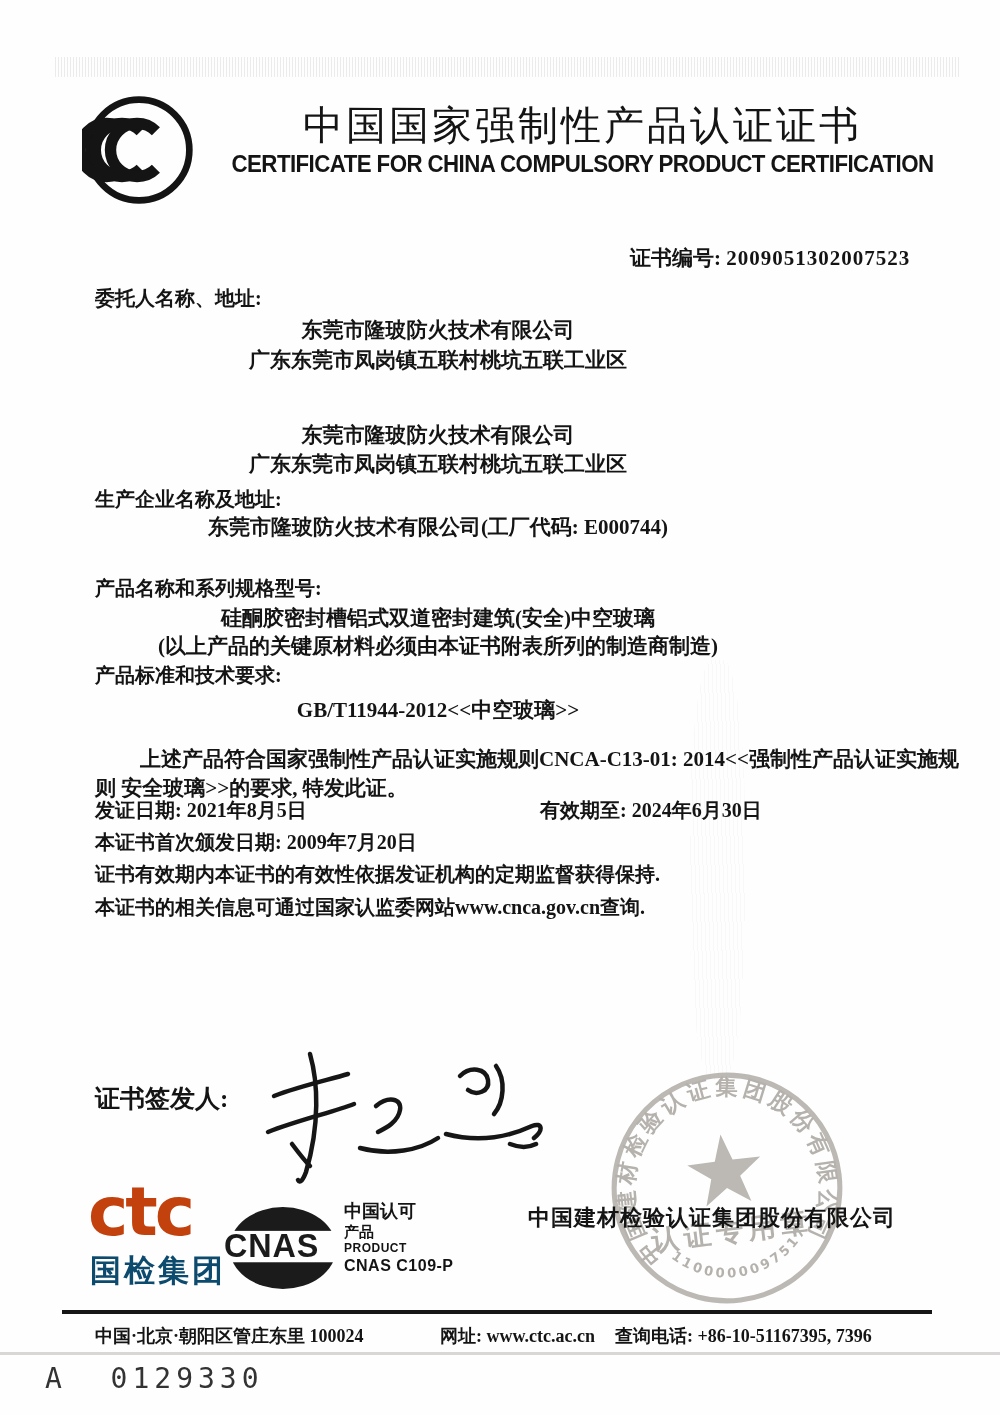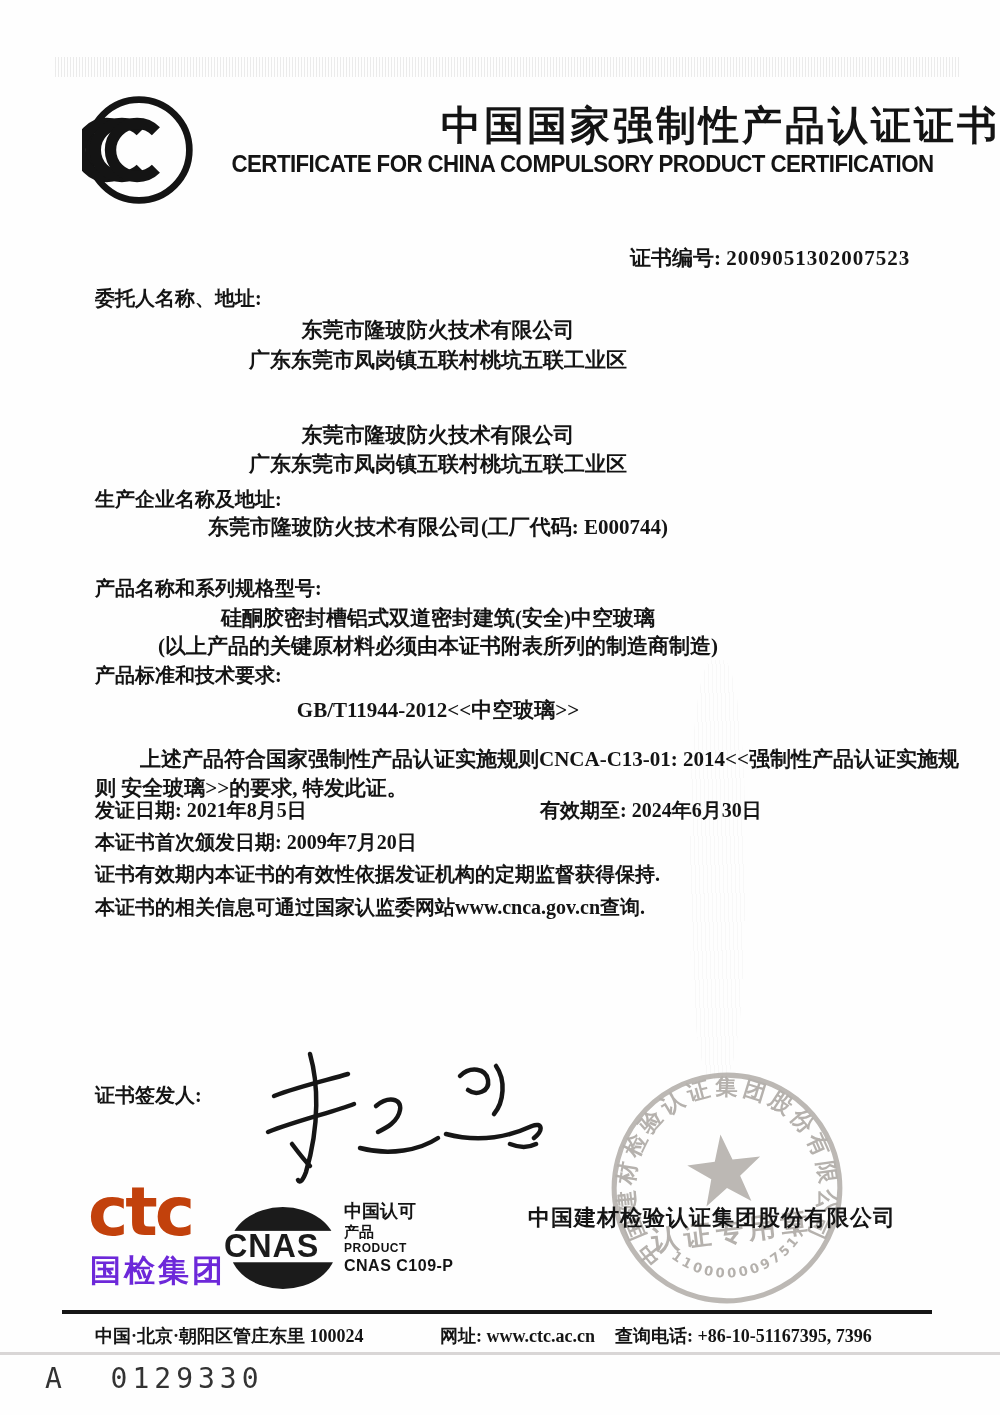--- a/index.html
+++ b/index.html
@@ -16,54 +16,54 @@
     opacity:.35;
   }
   .noise-band2{
     left:690px;top:660px;width:55px;height:420px;
     background:repeating-linear-gradient(88deg,rgba(90,90,90,.12) 0 1px,transparent 1px 4px);
     opacity:.30;border-radius:40%;
   }
   
   .ccc-logo{left:82px;top:93px;width:114px;height:114px;}
   .title-cn{
-    left:165px;top:98px;width:835px;text-align:right;
-    font-size:40px;font-weight:bold;letter-spacing:3px;
+    left:165px;top:98px;width:835px;text-align:center;
+    font-size:40px;font-weight:normal;letter-spacing:3px;
     font-family:"Liberation Sans","DejaVu Sans",sans-serif;
   }
   .title-en{
     left:165px;top:151px;width:835px;text-align:center;
     font-size:23px;font-weight:bold;letter-spacing:-0.6px;
     font-family:"Liberation Sans","DejaVu Sans",sans-serif;
     transform:scale(.97,1.05);transform-origin:center;
   }
   
   .certno{left:630px;top:244px;font-size:21px;font-weight:bold;white-space:nowrap;}
   .certno .val{letter-spacing:1px;font-family:"Liberation Serif","DejaVu Serif",serif;}
   
   .lbl{left:95px;font-size:20px;font-weight:bold;white-space:nowrap;}
   .ctr{left:0;width:876px;text-align:center;font-size:21px;font-weight:bold;white-space:nowrap;}
   .statement{font-size:21px;font-weight:bold;white-space:nowrap;}
   .rowtext{font-size:20px;font-weight:bold;white-space:nowrap;}
   
-  .signer-label{left:95px;top:1082px;font-size:20px;font-weight:bold;}
+  .signer-label{left:95px;top:1082px;font-size:25px;font-weight:bold;}
   .signature{left:248px;top:1040px;width:300px;height:150px;}
   
   .seal{left:605px;top:1066px;width:244px;height:244px;transform:rotate(-7deg);opacity:.88;}
   .issuer-company{
     left:528px;top:1203px;width:380px;font-size:22px;font-weight:bold;
     white-space:nowrap;z-index:5;letter-spacing:1px;
   }
   
   .ctc-text{
     left:88px;top:1178px;font-family:"DejaVu Sans","Liberation Sans",sans-serif;
     font-size:68px;font-weight:900;color:#c2410c;letter-spacing:-3px;line-height:1;
   }
   .ctc-caption{
-    left:90px;top:1250px;font-size:31px;font-weight:bold;color:#6d28d9;letter-spacing:3px;
+    left:90px;top:1250px;font-size:31px;font-weight:bold;color:#0c4a6e;letter-spacing:3px;
     font-family:"Liberation Sans","DejaVu Sans",sans-serif;
   }
   .cnas-logo{left:222px;top:1201px;width:118px;height:94px;}
   .cnas-text{left:344px;top:1200px;font-family:"Liberation Sans","DejaVu Sans",sans-serif;line-height:1.25;}
   .cnas-text .l1{font-size:18px;font-weight:bold;}
   .cnas-text .l2{font-size:15px;font-weight:bold;}
   .cnas-text .l3{font-size:12px;font-weight:bold;letter-spacing:.5px;}
   .cnas-text .l4{font-size:16px;font-weight:bold;letter-spacing:.5px;}
   
   .rule{left:62px;top:1310px;width:870px;height:4px;background:#161616;}

